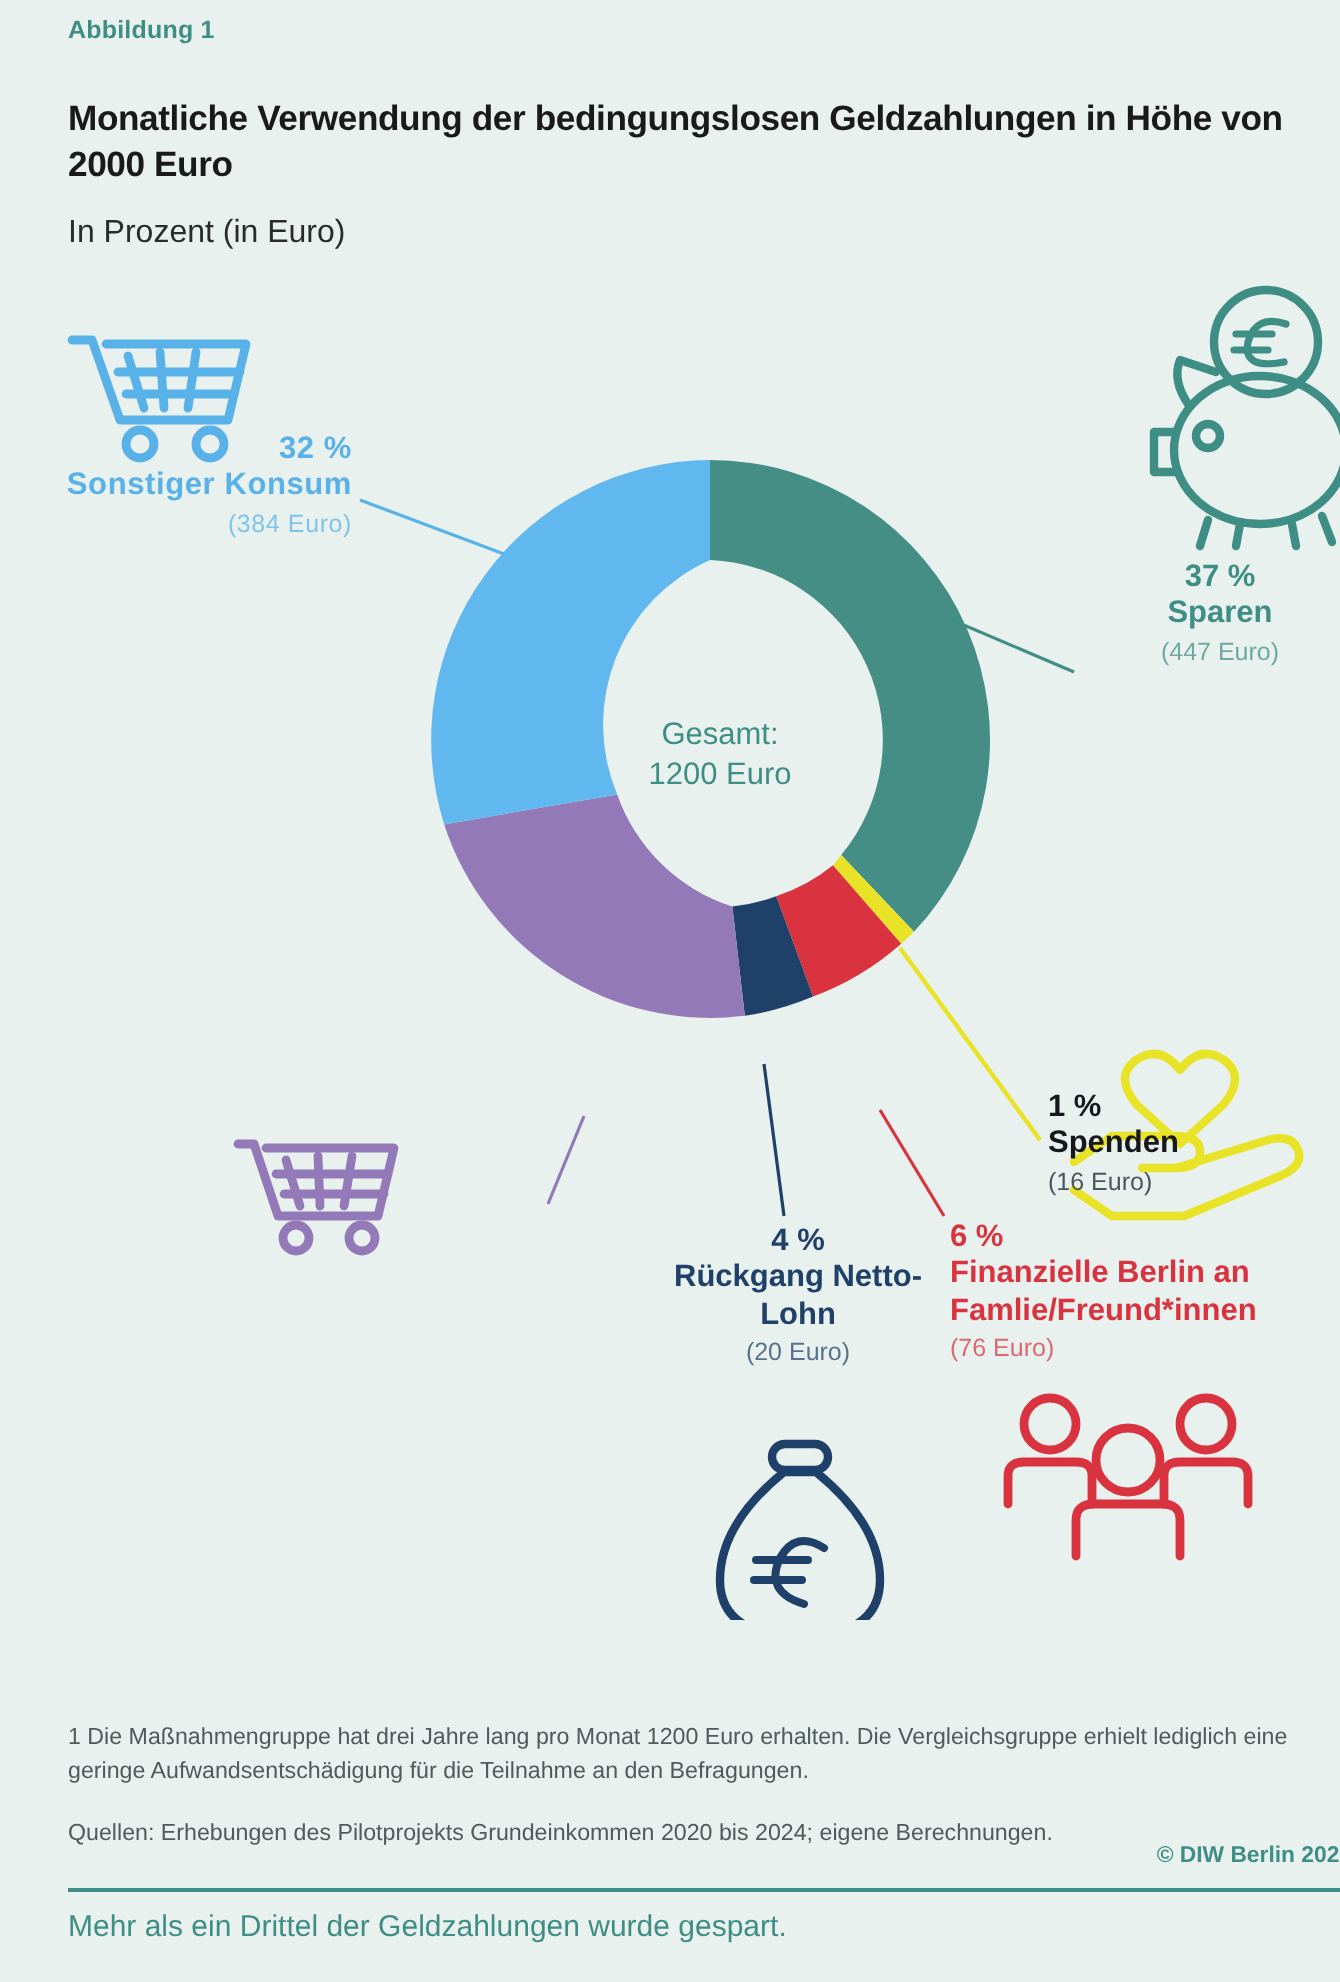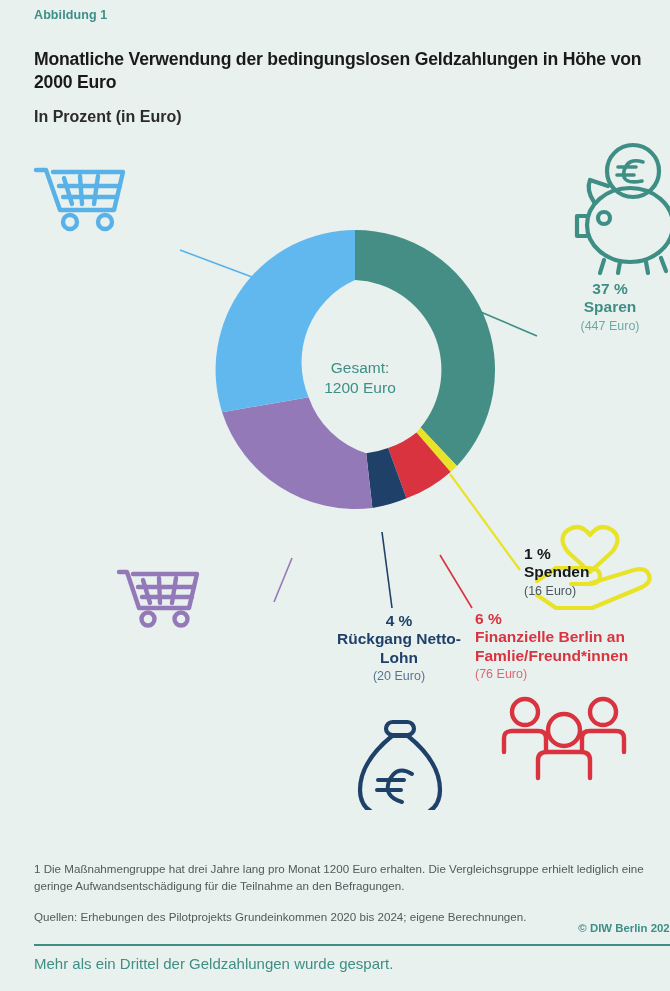--- a/index.html
+++ b/index.html
@@ -15,21 +15,21 @@
     position: absolute; left: 14px; top: 8px;
     font-size: 12.5px; font-weight: 700; color: #3f8e86; letter-spacing: .1px;
   }
   .title {
     position: absolute; left: 14px; top: 48px; width: 644px;
     font-size: 17.6px; font-weight: 700; color: #1a1a1a; line-height: 1.28;
     letter-spacing: -0.2px;
   }
   .subtitle {
     position: absolute; left: 14px; top: 108px;
-    font-size: 16px; font-weight: 700; color: #2b2b2b;
+    font-size: 16px; font-weight: 400; color: #2b2b2b;
   }
 
   .chart-area { position: absolute; left: 0; top: 140px; width: 670px; height: 670px; }
   .donut-svg { position: absolute; left: 0; top: 0; }
 
   .center-text {
     position: absolute; left: 245px; top: 218px; width: 190px;
     text-align: center; font-size: 15.5px; line-height: 1.32;
     color: #3f8e86; font-weight: 400;
   }
@@ -180,20 +180,25 @@
         <path d="M570 395 Q560 382 548 390 Q537 398 548 412 L570 432 L592 412 Q603 398 592 390 Q580 382 570 395 Z"></path>
         <path d="M517 441 L536 428 L568 428 Q580 428 580 436 Q580 444 568 444 L551 444 M568 444 L614 430 Q626 427 629 435 Q632 443 620 448 L572 468 L536 468 L517 455"></path>
       </g>
     </svg>
 
     <div class="center-text">
       <span>Gesamt:</span><br>
       <span>1200 Euro</span>
     </div>
 
+    <div class="lbl lbl-sonstiger">
+      <span class="pct">32 %</span>
+      <span class="name">Sonstiger Konsum</span>
+      <span class="eur">(384 Euro)</span>
+    </div>
 
     <div class="lbl lbl-sparen">
       <span class="pct">37 %</span>
       <span class="name">Sparen</span>
       <span class="eur">(447 Euro)</span>
     </div>
 
 
     <div class="lbl lbl-ruckgang">
       <span class="pct">4 %</span>

